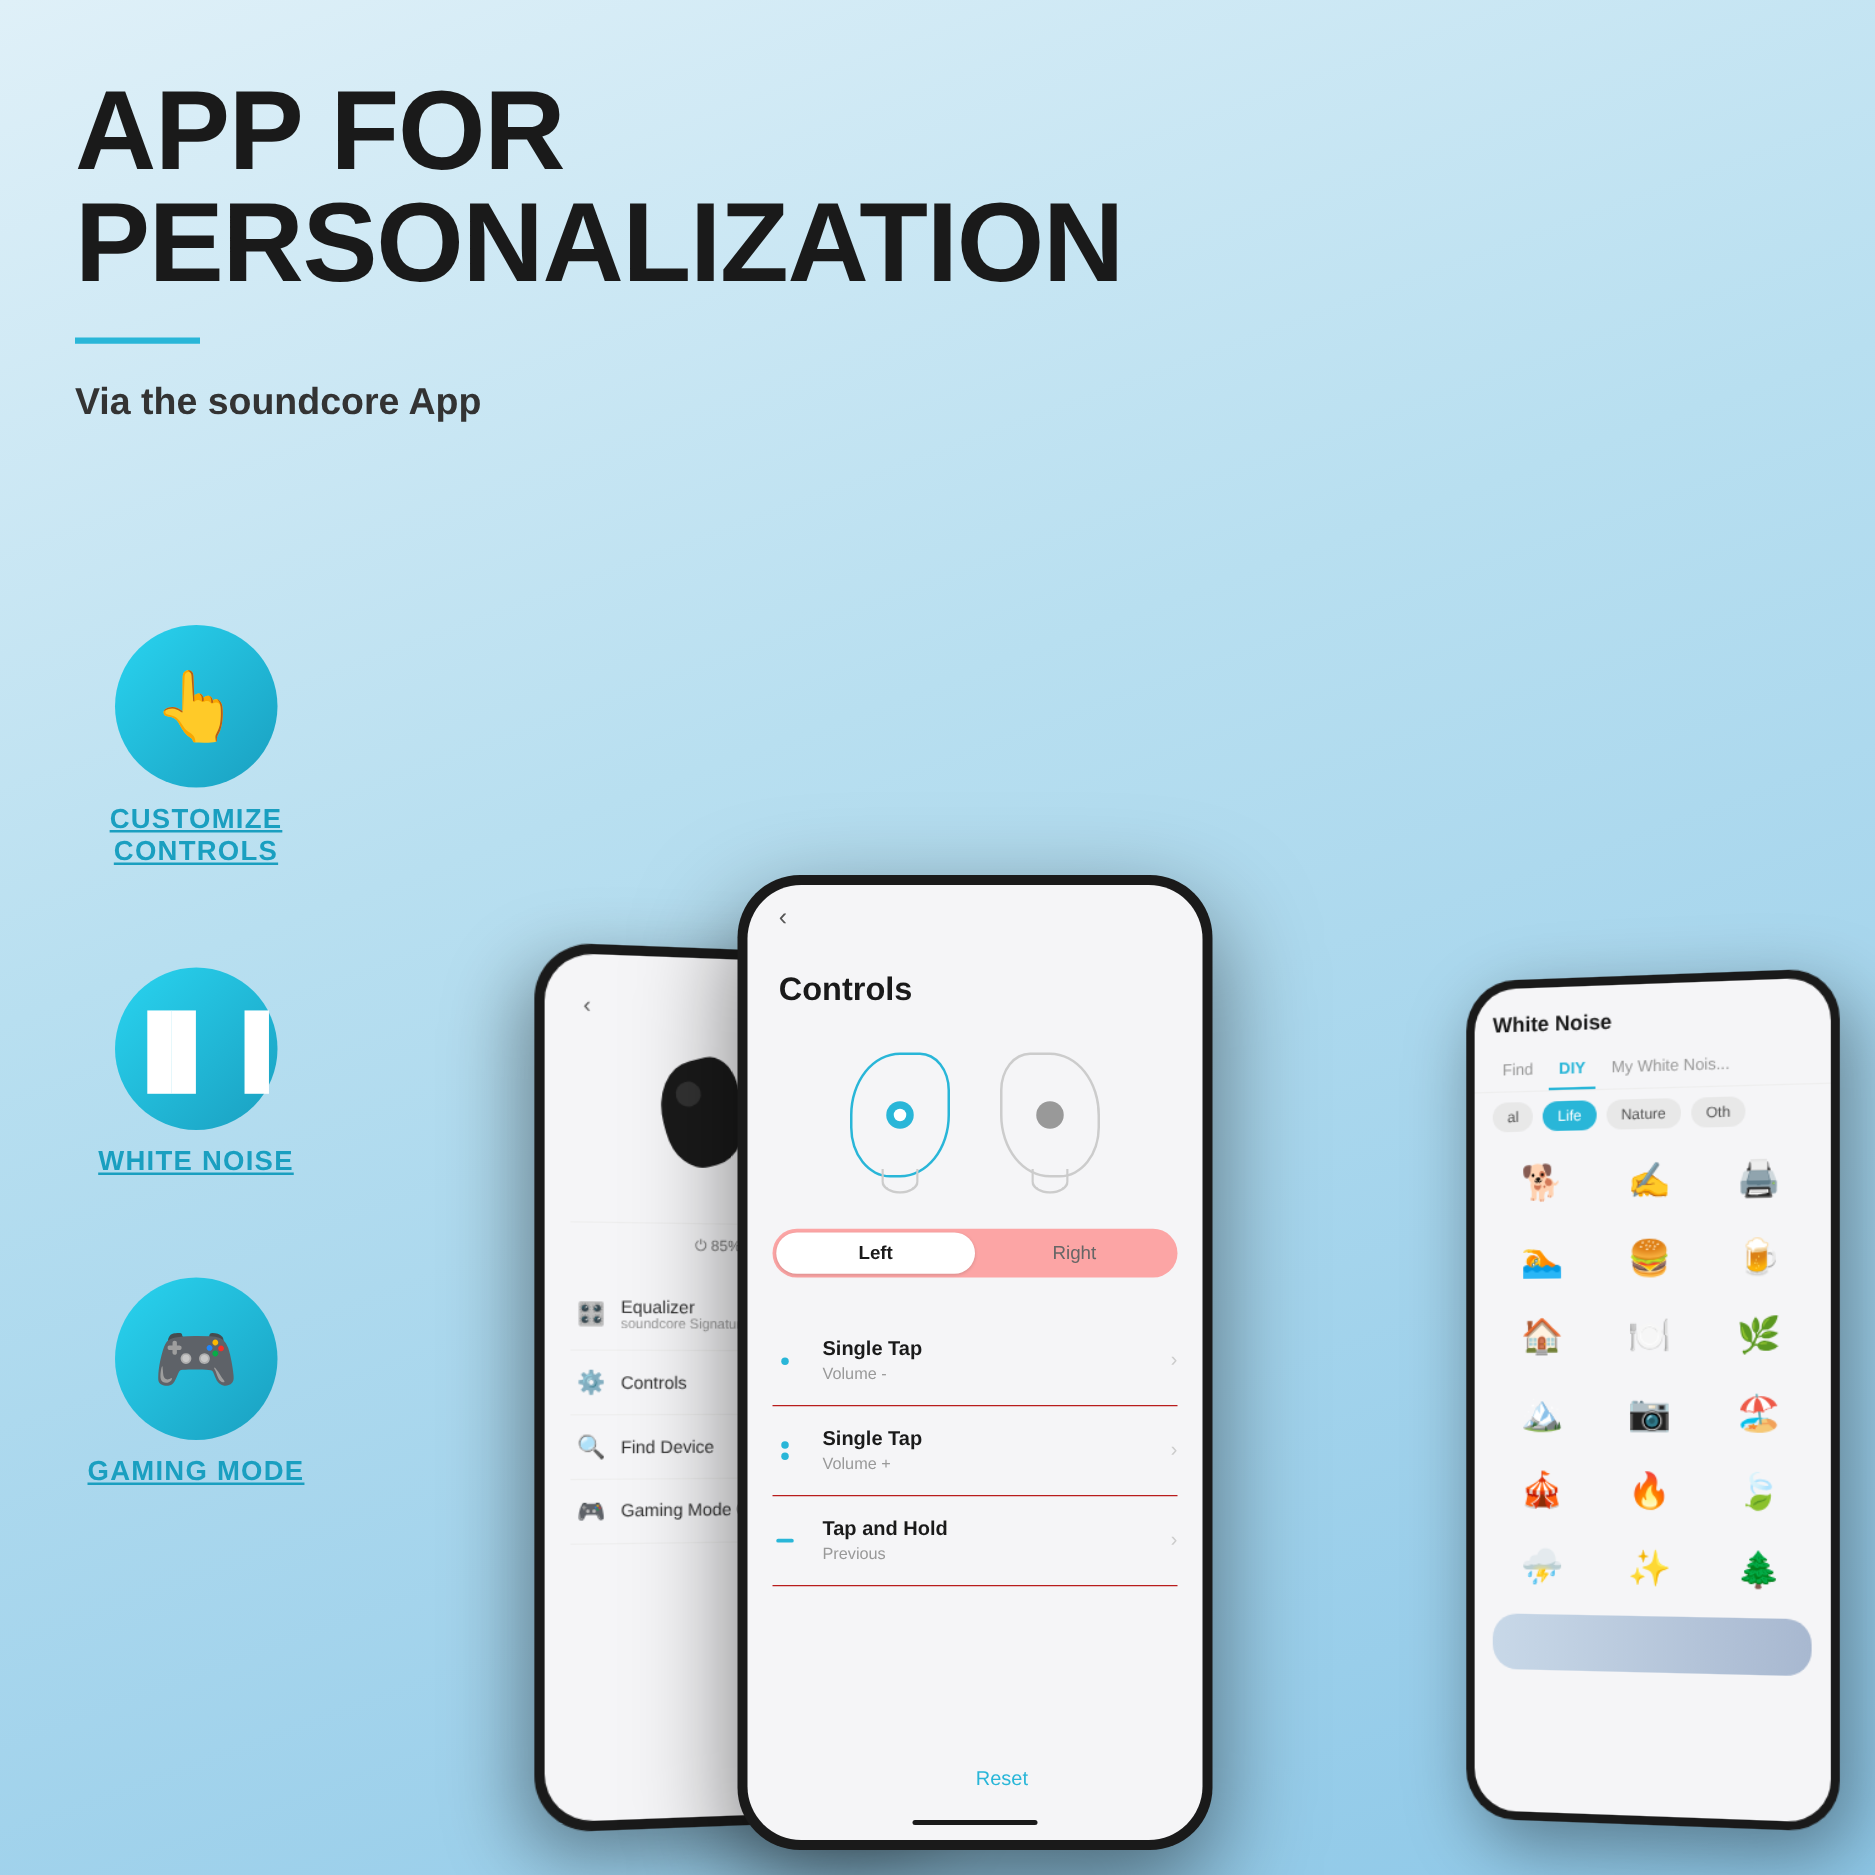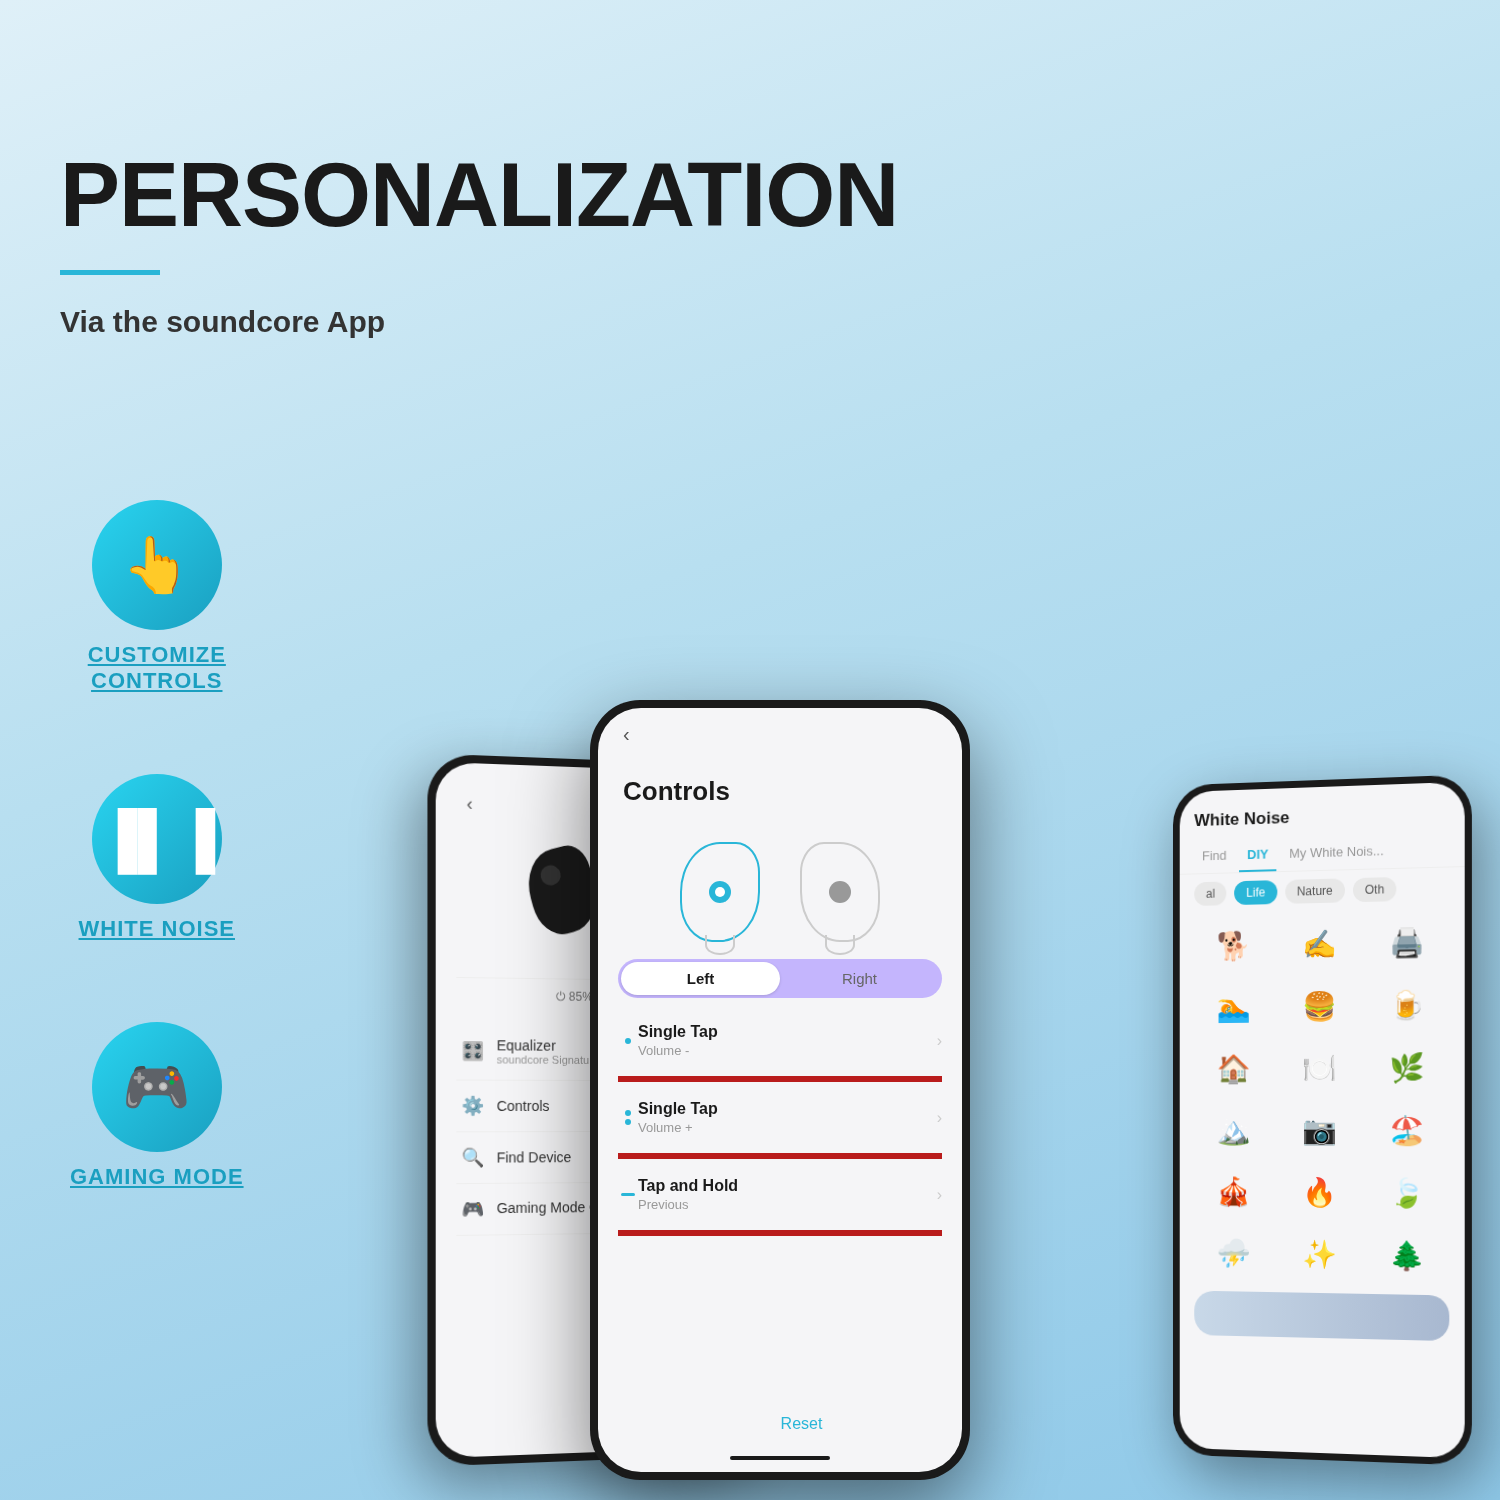--- a/index.html
+++ b/index.html
@@ -189,22 +189,22 @@
     .earbud-ctrl {
       width: 90px;
       height: 110px;
       position: relative;
       display: flex;
       align-items: center;
       justify-content: center;
     }
     .left-right-tabs {
       display: flex;
-      margin: 2px 20px;
-      background: #c4b5fd;
+      margin: 26px 20px;
+      background: #fca5a5;
       border-radius: 25px;
       padding: 3px;
       align-items: center;
     }
     .lr-tab {
       flex: 1;
       text-align: center;
       padding: 8px;
       border-radius: 22px;
       font-size: 15px;
@@ -217,23 +217,23 @@
       font-weight: 600;
       box-shadow: 0 1px 3px rgba(0,0,0,0.15);
     }
     .controls-list {
       flex: 1;
       padding: 5px 20px;
     }
     .ctrl-item {
       display: flex;
       align-items: center;
-      gap: 0;
+      gap: 20px;
       padding: 18px 0;
-      border-bottom: 6px solid #b91c1c;
+      border-bottom: 1px solid #b91c1c;
     }
     .ctrl-dots {
       display: flex;
       flex-direction: column;
       gap: 3px;
       width: 20px;
       align-items: center;
     }
     .ctrl-dot {
       width: 6px;
@@ -354,21 +354,21 @@
     .wn-icon {
       font-size: 28px;
       color: #555;
     }
   </style>
 </head>
 <body>
 
 <div class="header-section">
   <div class="app-title">
-    <br>
+    <span>APP FOR</span><br>
     <span>PERSONALIZATION</span>
   </div>
   <div class="accent-line"></div>
   <div class="subtitle">Via the soundcore App</div>
 </div>
 
 <div class="features-section">
 
   <div class="feature-item">
     <div class="feature-circle">

